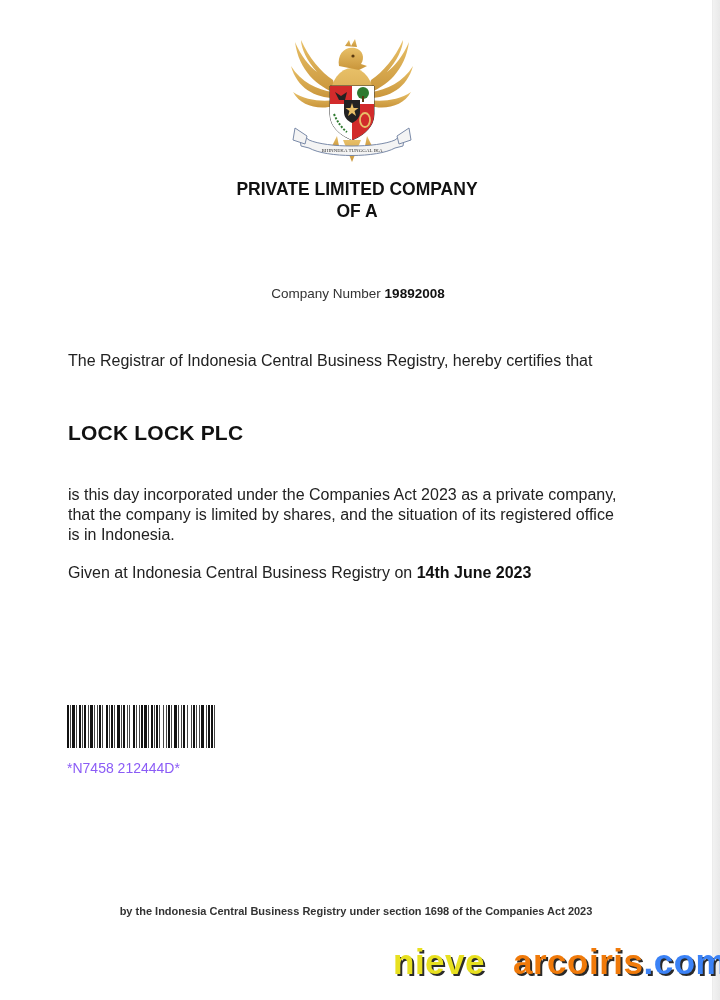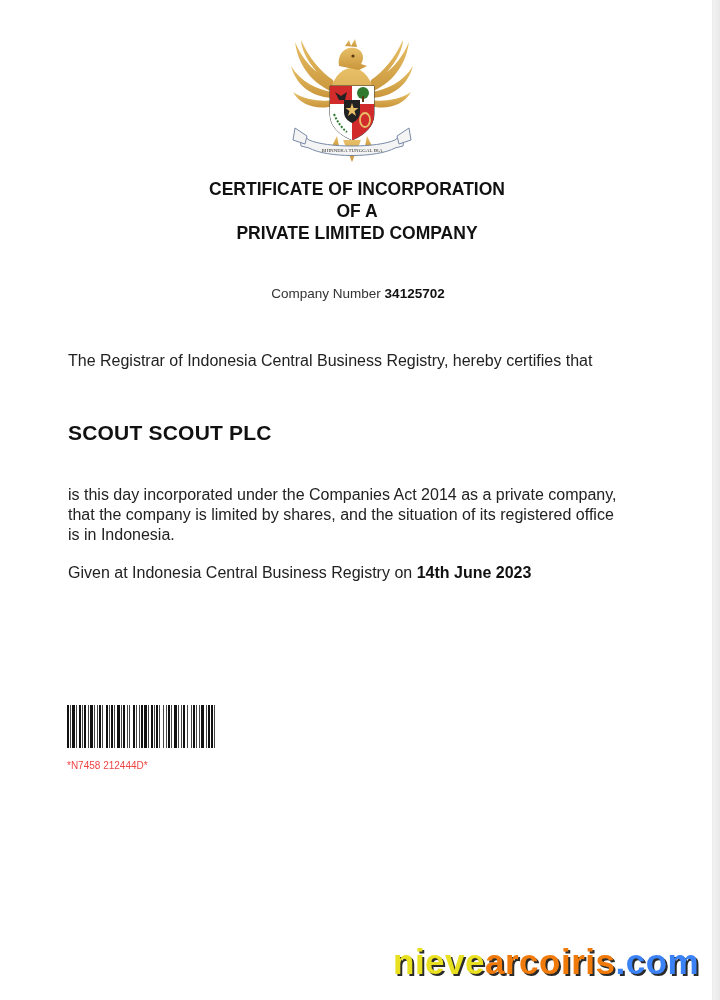--- a/index.html
+++ b/index.html
@@ -10,25 +10,25 @@
   .company-number { position: absolute; left: 0; top: 286px; width: 716px; text-align: center; font-size: 13.5px; color: #333; }
   .company-number b { color: #111; }
   .para { position: absolute; left: 68px; width: 560px; font-size: 16px; line-height: 20px; color: #222; }
   .p1 { top: 351px; }
   .company-name { position: absolute; left: 68px; top: 421px; font-size: 21px; font-weight: bold; color: #111; letter-spacing: 0.2px; }
   .p2 { top: 485px; }
   .p3 { top: 563px; }
   .p3 b { color: #111; }
   .barcode { position: absolute; left: 67px; top: 705px; width: 261px; height: 43px; display: flex; align-items: stretch; }
   .barcode span { display: block; height: 100%; }
-  .barcode-text { position: absolute; left: 67px; top: 760px; font-size: 10px; color: #ef4444; }
+  .barcode-text { position: absolute; left: 67px; top: 760px; font-size: 14px; color: #8b5cf6; }
   .footer { position: absolute; left: 0; top: 904px; width: 712px; text-align: center; font-size: 11px; line-height: 15px; font-weight: bold; color: #333; }
   .watermark { position: absolute; left: 393px; top: 942px; font-family: "Liberation Sans", sans-serif; font-weight: bold; font-size: 35px; letter-spacing: 0.5px; line-height: 40px; text-shadow: 2px 2px 0 #2a2a2a; }
   .wm-1 { color: #e8e020; }
-  .wm-2 { color: #f07a0a; }
+  .wm-2 { color: #f07a0a; margin-left: 28px; }
   .wm-3 { color: #3b82f6; }
 </style>
 </head>
 <body>
 
 <div class="page-edge"></div>
 
 <div class="emblem">
   <svg width="130" height="136" viewBox="0 0 130 136">
     <defs>
@@ -73,35 +73,34 @@
     <path d="M80 100 L86 112 L78 110 Z" fill="url(#gold)"></path>
 
     <path d="M12 96 L22 104 C40 112 90 112 108 104 L118 96 L116 110 L108 112 C90 122 40 122 22 112 L14 110 Z" fill="#f4f4f4" stroke="#7a8aa8" stroke-width="1"></path>
     <path d="M8 92 L20 100 L18 108 L6 104 Z" fill="#f4f4f4" stroke="#7a8aa8" stroke-width="1"></path>
     <path d="M122 92 L110 100 L112 108 L124 104 Z" fill="#f4f4f4" stroke="#7a8aa8" stroke-width="1"></path>
     <text x="65" y="116" font-size="5" text-anchor="middle" fill="#333" font-family="Liberation Serif, serif">BHINNEKA TUNGGAL IKA</text>
   </svg>
 </div>
 
 <div class="title">
-  <div>CERTIFICATE OF INCORPORATION</div>
+  <div>PRIVATE LIMITED COMPANY</div>
   <div>OF A</div>
-  <div>PRIVATE LIMITED COMPANY</div>
 </div>
 
 <div class="company-number">
   <span>Company Number</span>
-  <b>34125702</b>
+  <b>19892008</b>
 </div>
 
 <div class="para p1">The Registrar of Indonesia Central Business Registry, hereby certifies that</div>
 
-<div class="company-name">SCOUT SCOUT PLC</div>
-
-<div class="para p2">is this day incorporated under the Companies Act 2014 as a private company, that the company is limited by shares, and the situation of its registered office is in Indonesia.</div>
+<div class="company-name">LOCK LOCK PLC</div>
+
+<div class="para p2">is this day incorporated under the Companies Act 2023 as a private company, that the company is limited by shares, and the situation of its registered office is in Indonesia.</div>
 
 <div class="para p3">
   <span>Given at Indonesia Central Business Registry on</span>
   <b>14th June 2023</b>
 </div>
 
 <div class="barcode" id="barcode">
     <span style="width: 2px; background: rgb(17, 17, 17);"></span>
     <span style="width: 1px; background: rgb(255, 255, 255);"></span>
     <span style="width: 1px; background: rgb(68, 68, 68);"></span>
@@ -199,17 +198,18 @@
     <span style="width: 2px; background: rgb(17, 17, 17);"></span>
     <span style="width: 1px; background: rgb(255, 255, 255);"></span>
     <span style="width: 2px; background: rgb(17, 17, 17);"></span>
     <span style="width: 1px; background: rgb(255, 255, 255);"></span>
     <span style="width: 1px; background: rgb(68, 68, 68);"></span>
     <span style="width: 3px; background: rgb(255, 255, 255);"></span>
   </div>
 <div class="barcode-text">*N7458 212444D*</div>
 
 <div class="footer">
+  <div>by the Indonesia Central Business Registry under section 1698 of the Companies Act 2023</div>
 </div>
 
 <div class="watermark">
   <span class="wm-1">nieve</span><span class="wm-2">arcoiris</span><span class="wm-3">.com</span>
 </div>
 
 </body></html>

